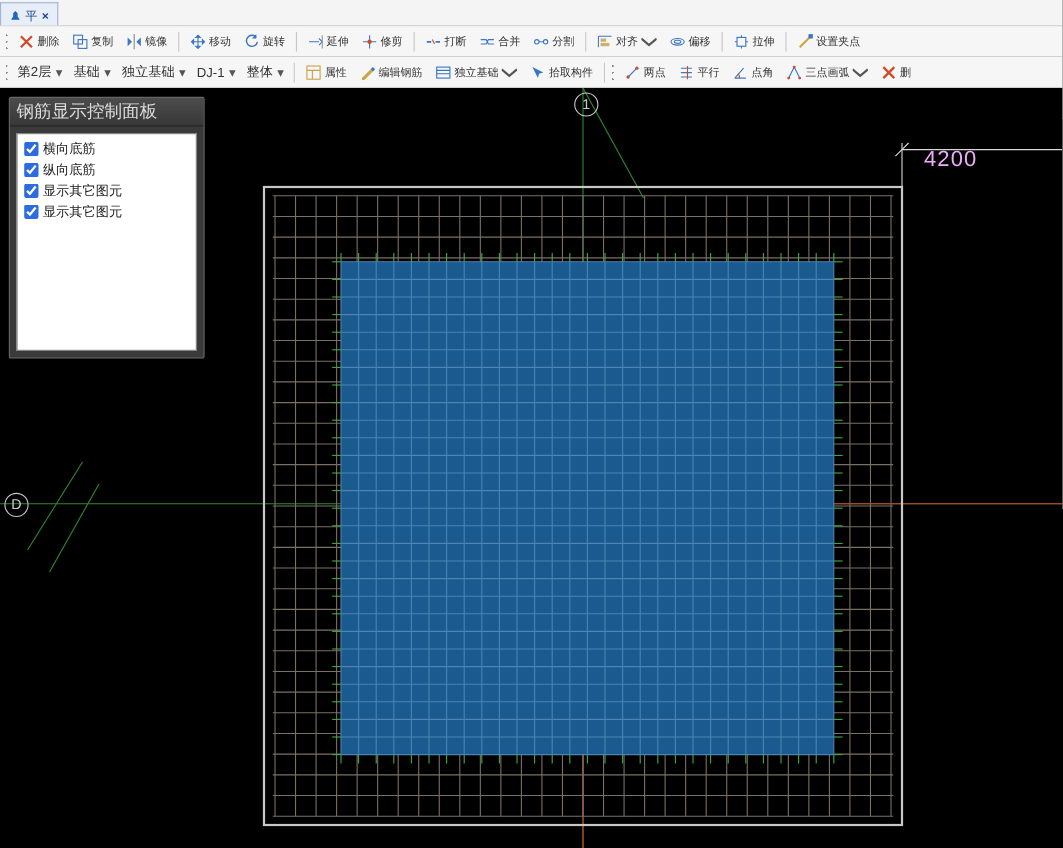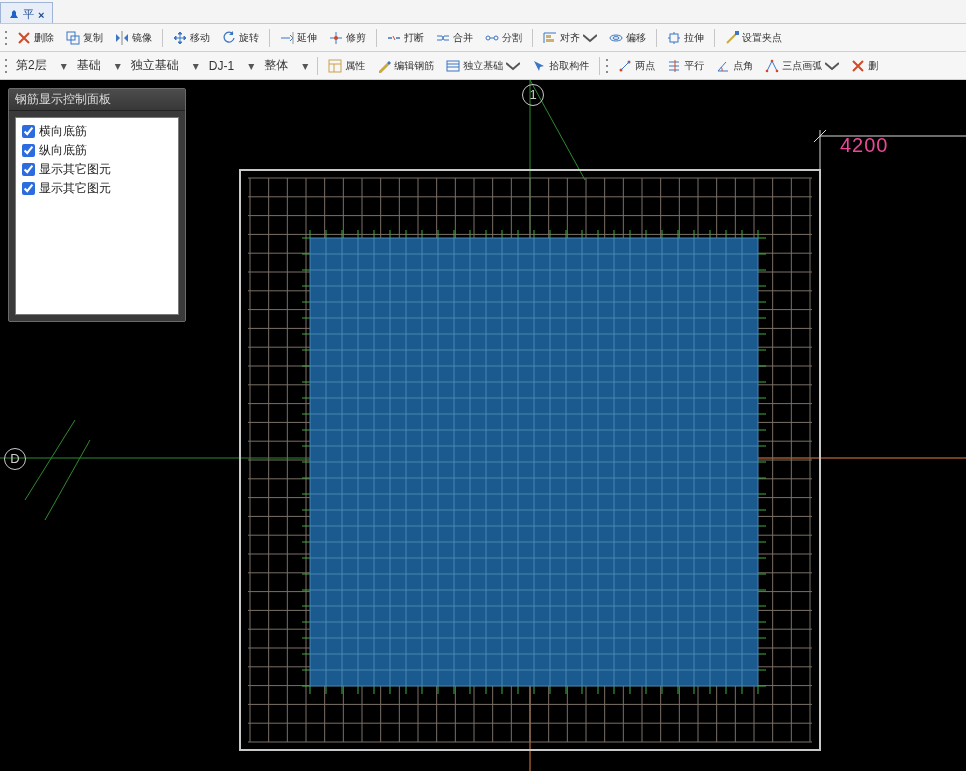--- a/index.html
+++ b/index.html
@@ -64,21 +64,21 @@
     font-size: 10px;
   }
   .tbtn.active { border: 1px solid #a0b4d6; background: #e4ecf7; }
   .tbtn svg, .tbtn .ico { width: 14px; height: 14px; flex: none; }
   .dd-caret { width: 7px; height: 7px; }
   .combo {
     display: inline-flex;
     align-items: center;
     border: 1px solid transparent;
     padding: 1px 3px;
-    gap: 14px;
+    gap: 4px;
     cursor: pointer;
     color: #333;
     font-size: 12px;
     text-align: center;
   }
   .combo .caret { color: #555; }
   .txtfield {
     width: 46px;
     height: 18px;
     border: 1px solid #9a9a9a;
@@ -116,21 +116,21 @@
     width: 178px;
     background: #3a3a3a;
     border: 1px solid #6a6a6a;
     box-shadow: 0 2px 6px rgba(0,0,0,.5);
     z-index: 10;
     border-radius: 2px;
   }
   .panel-title {
     background: linear-gradient(#4c4c4c,#383838);
     color: #ddd;
-    font-size: 12px;
+    font-size: 16px;
     padding: 2px 6px;
     border-bottom: 1px solid #222;
   }
   .panel-body {
     background: #fff;
     margin: 6px;
     border: 1px solid #7a7a7a;
     padding: 4px 6px 116px 6px;
   }
   .chk {
@@ -138,21 +138,21 @@
     align-items: center;
     gap: 4px;
     font-size: 12px;
     color: #222;
     padding: 1px 0;
   }
   .chk input { width: 13px; height: 13px; accent-color: #2d6cdf; }
 
   .dim-label {
     position: absolute;
-    color: #ec4899;
+    color: #f0abfc;
     font-family: "Segoe UI", Arial, sans-serif;
     font-size: 20px;
     letter-spacing: 1px;
   }
   .axis-bubble {
     position: absolute;
     width: 22px; height: 22px;
     border: 1px solid #c8c8c8;
     border-radius: 50%;
     color: #ccc;

